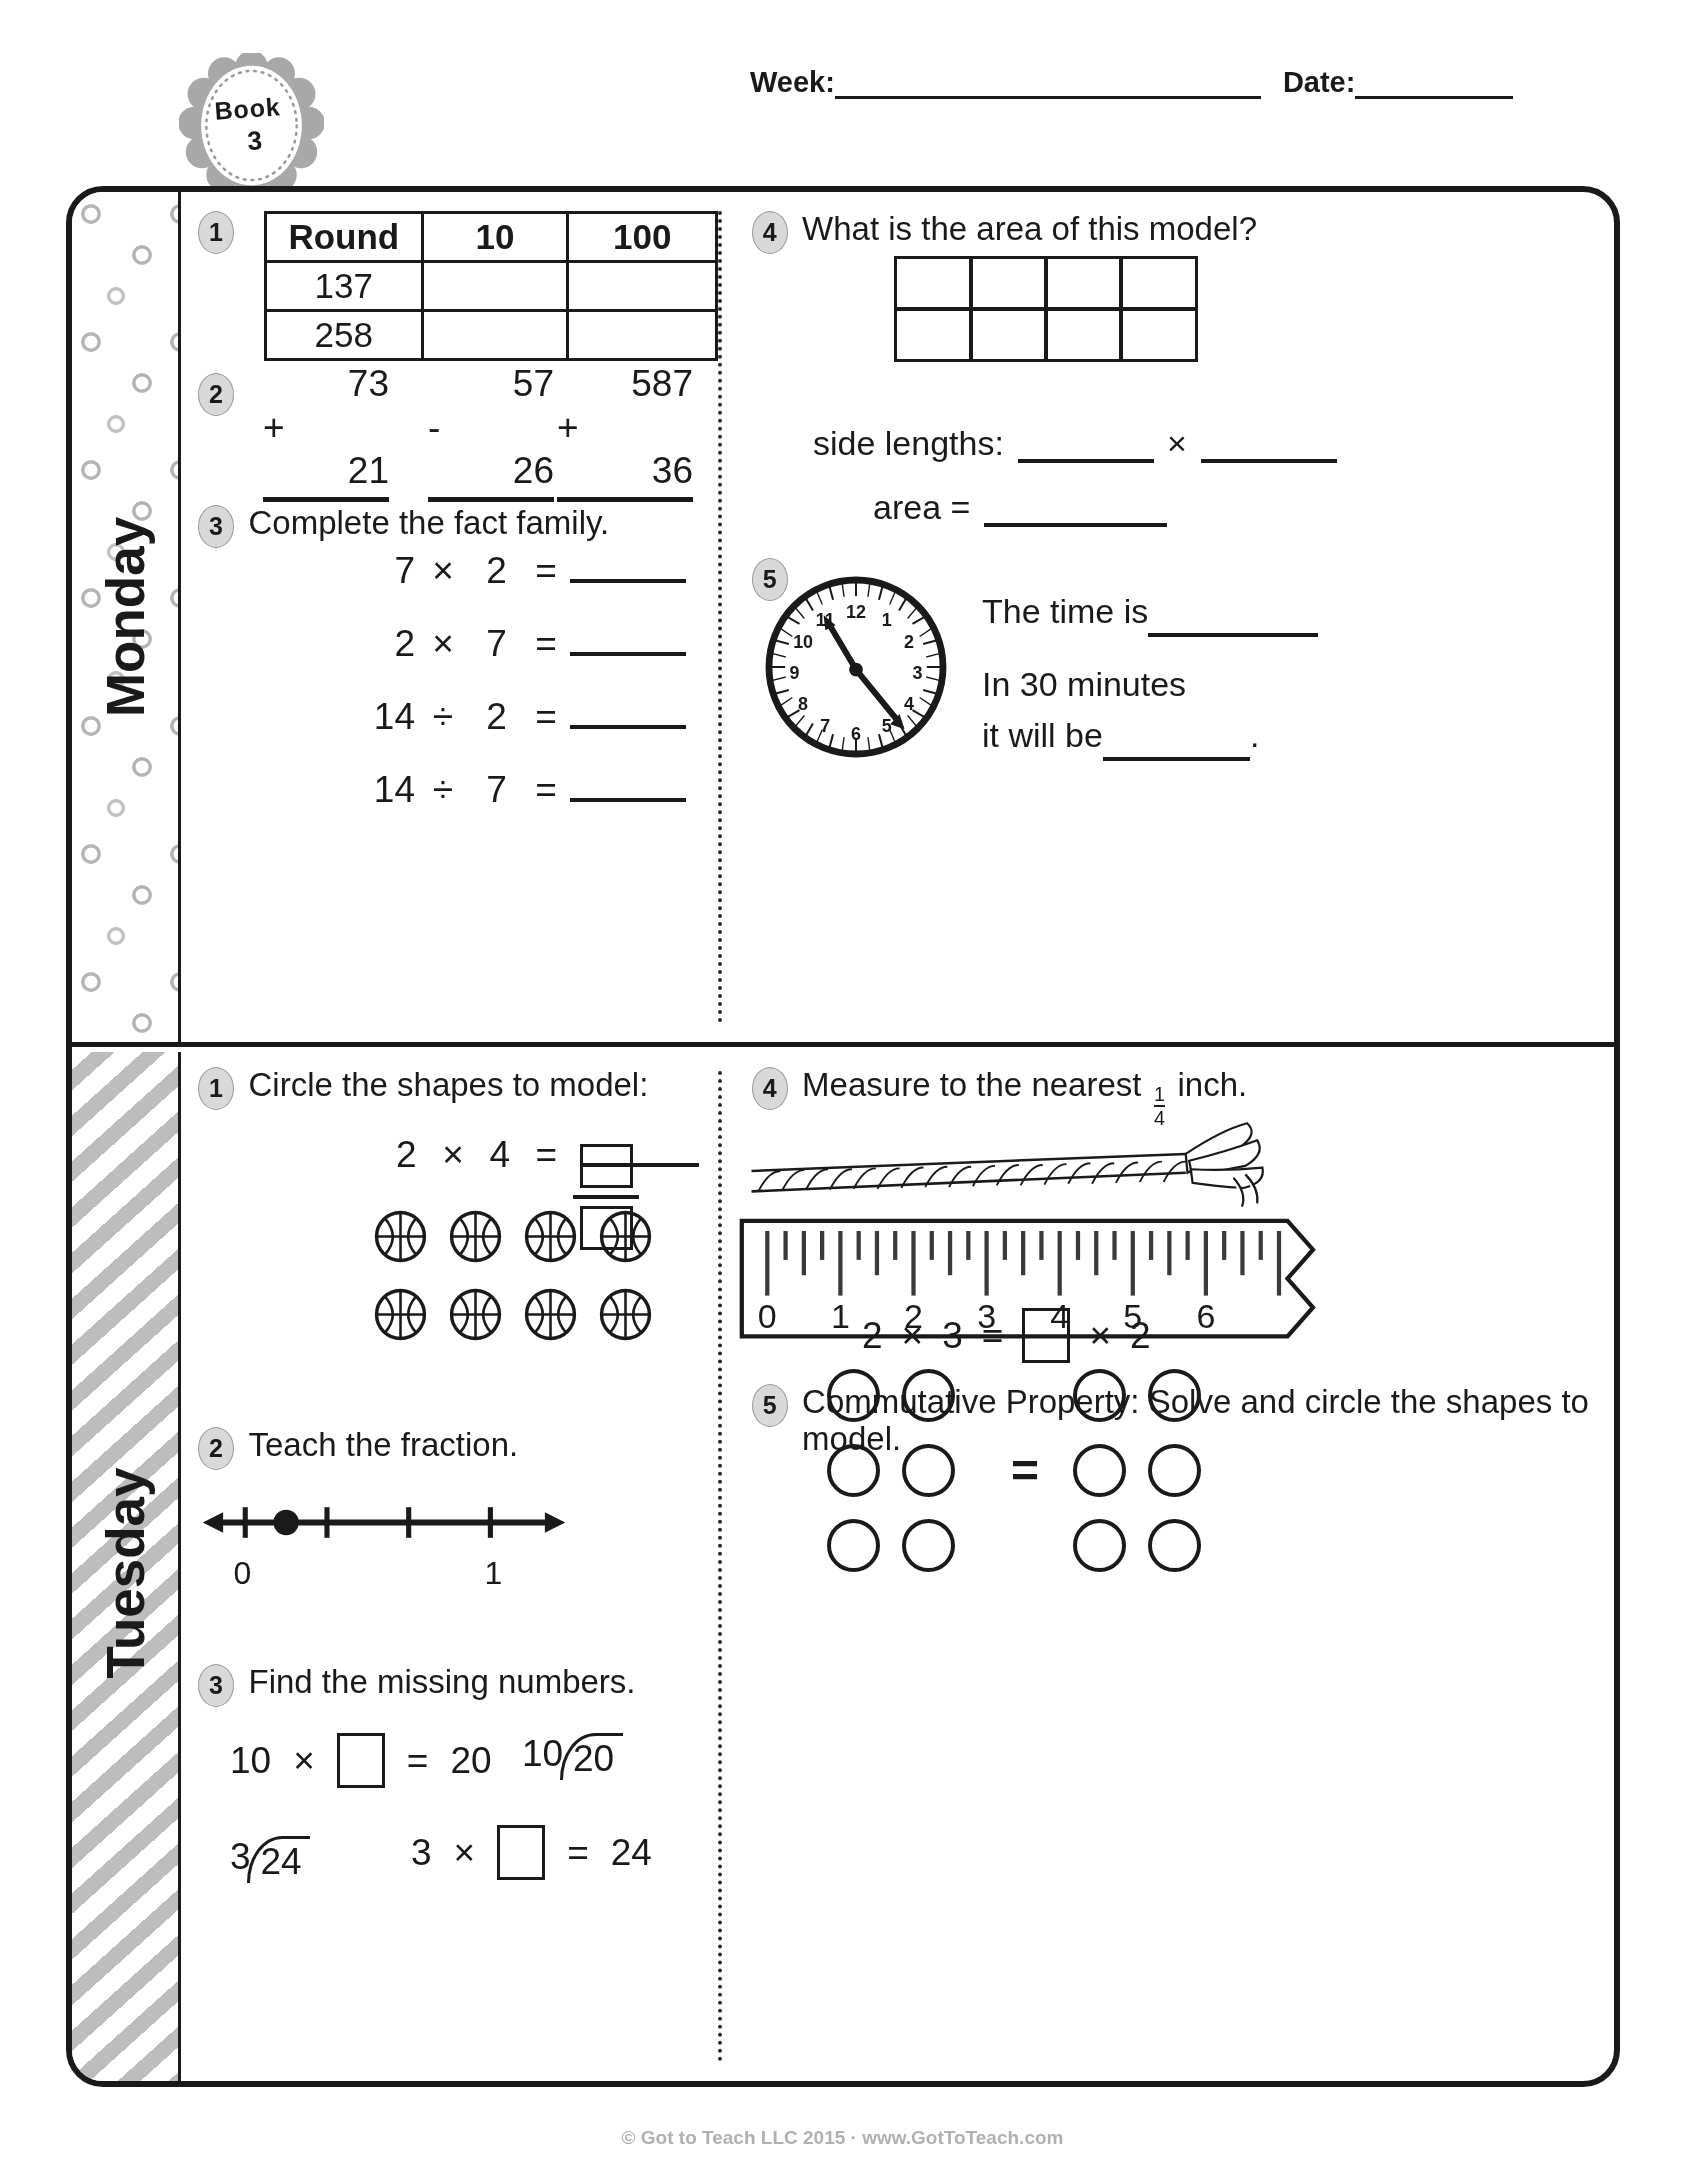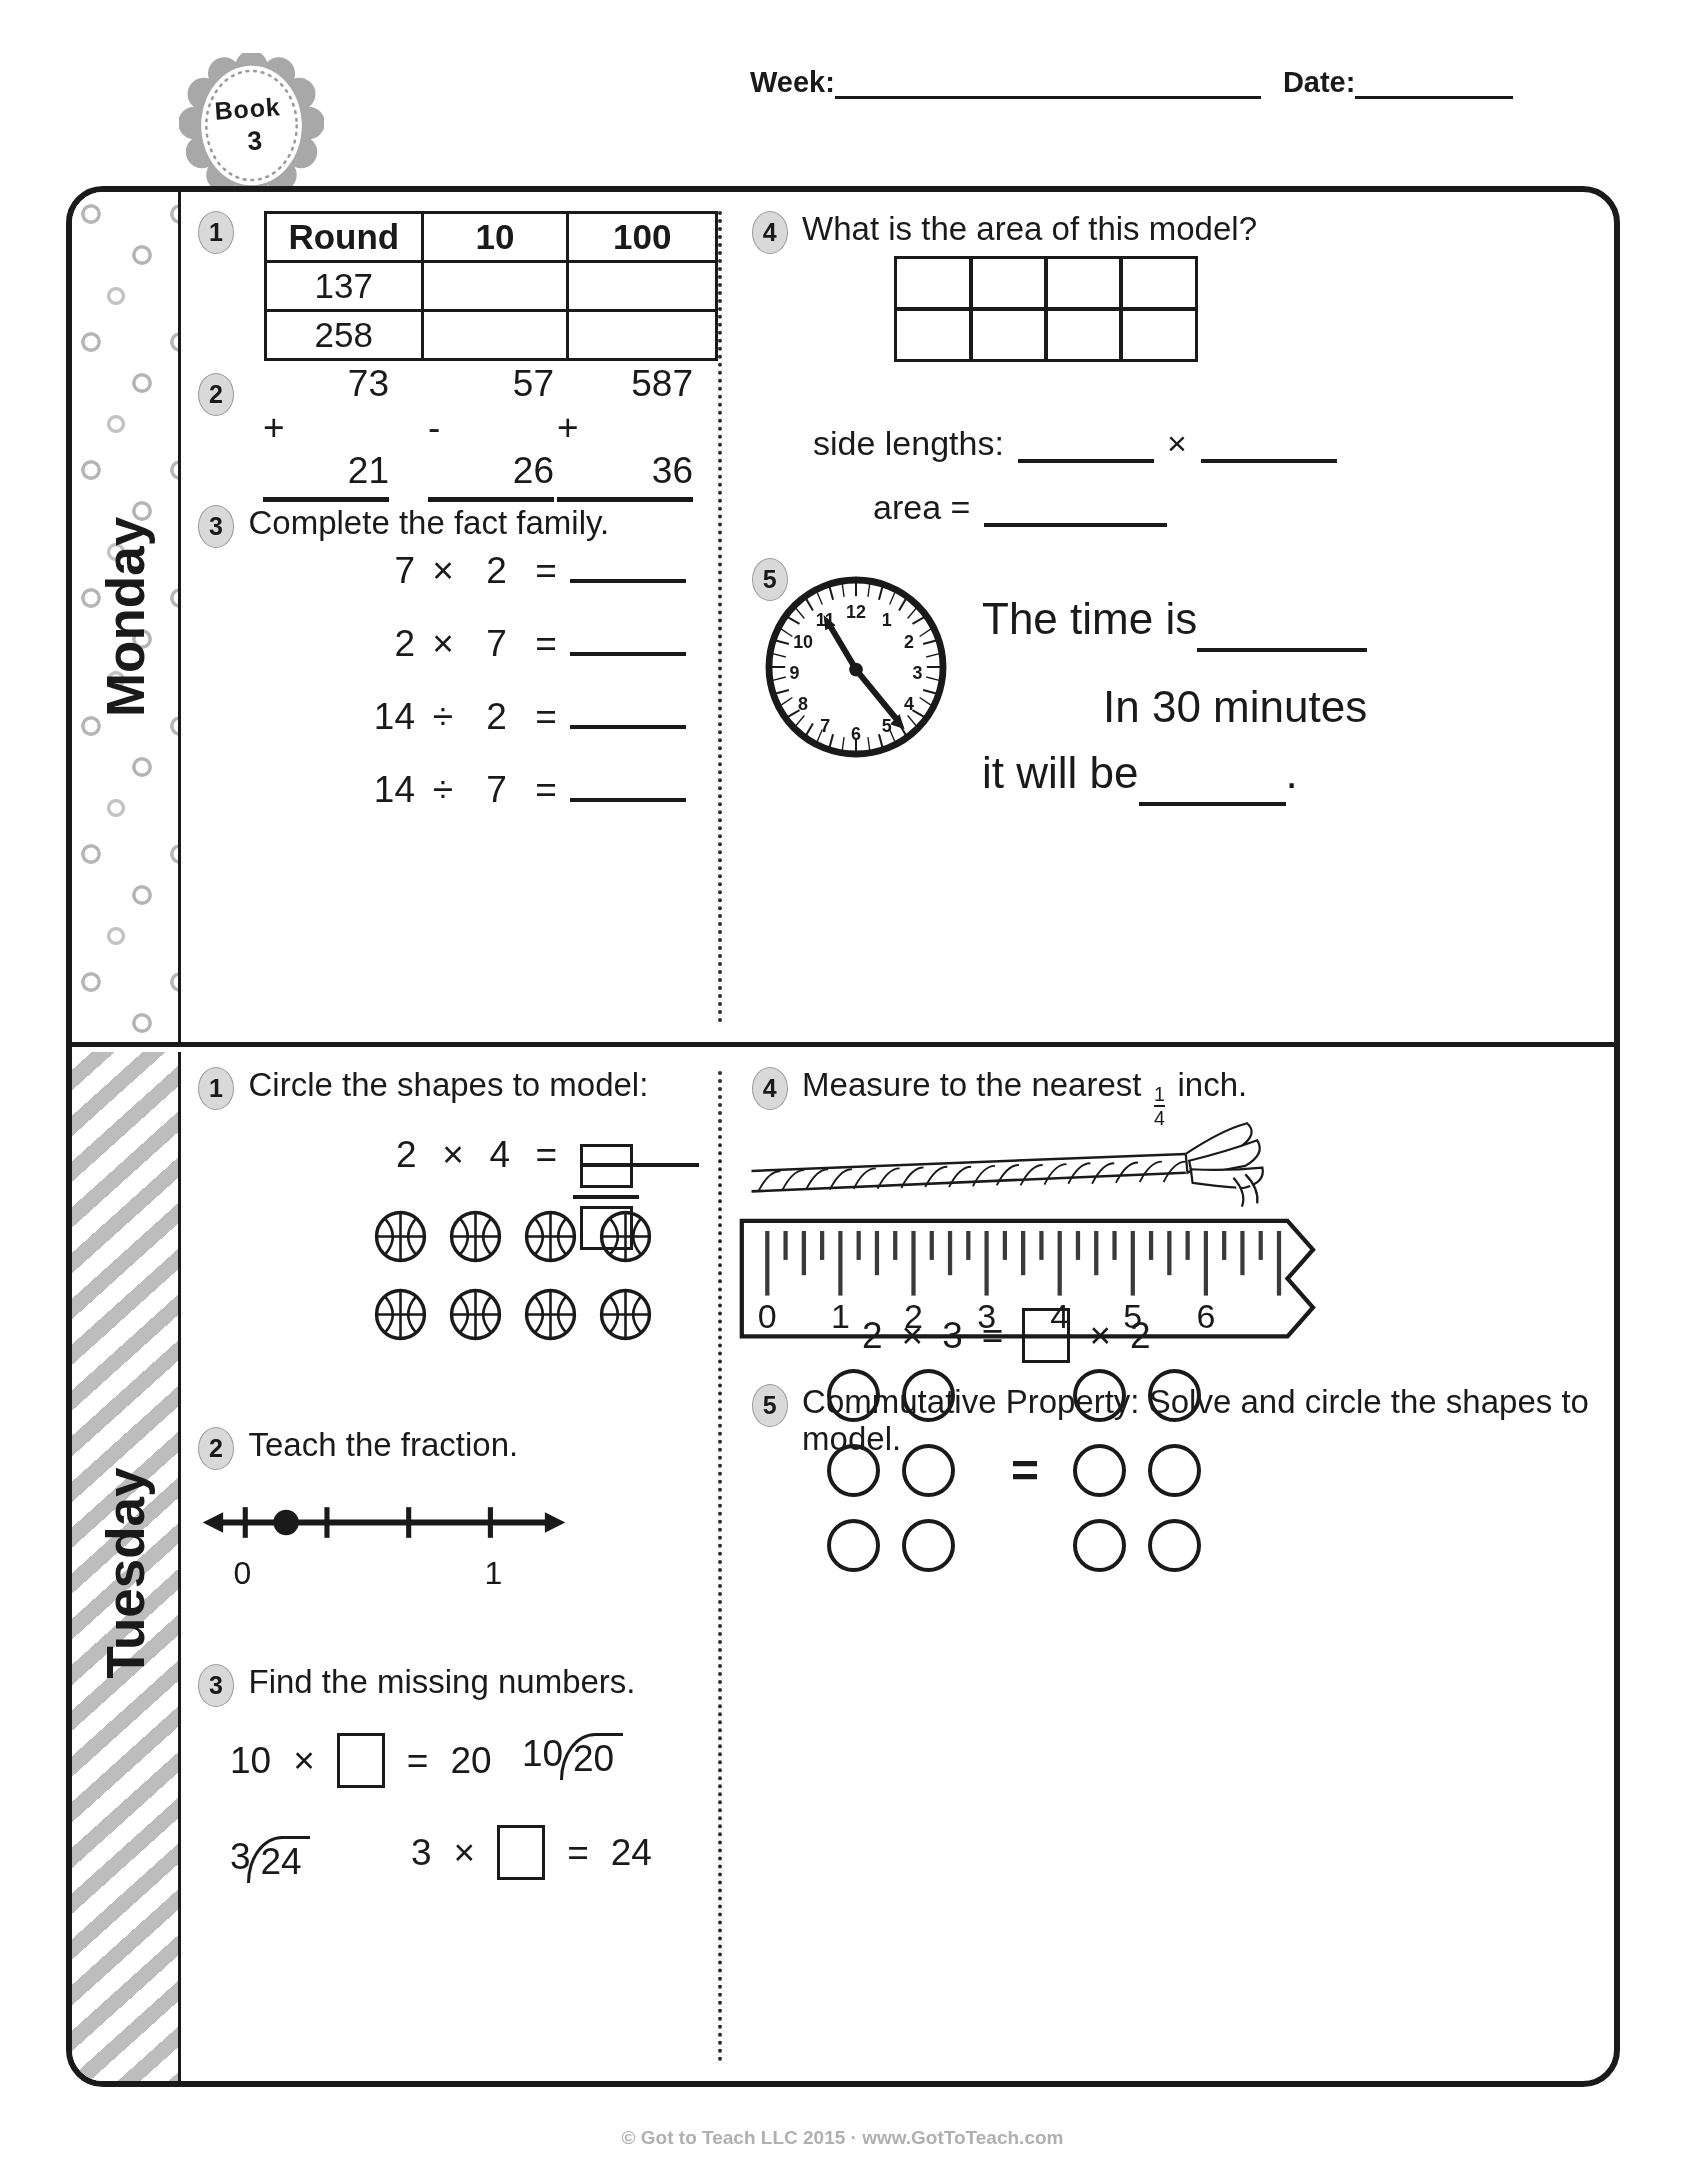--- a/index.html
+++ b/index.html
@@ -111,21 +111,21 @@
   
   .areagrid { position:absolute; left:170px; top:66px; display:grid;
     grid-template-columns:repeat(4,75px); grid-template-rows:repeat(2,51px); }
   .areagrid div { border:3.4px solid #1a1a1a; margin:-1.7px; }
   .sidelen { position:absolute; left:51px; top:232px; font-size:34px; display:flex; align-items:flex-end; gap:13.6px;margin-left:36px; }
   .arealine { position:absolute; left:147px; top:296px; font-size:34px; display:flex; align-items:flex-end; gap:13.6px; }
   .ublank { border-bottom:4.3px solid #1a1a1a; height:29px; }
 
   
   .clockbox { position:absolute; left:37px; top:382px; width:186px; height:186px; }
-  .timetext { position:absolute; left:256px; top:394px; font-size:44px; line-height:1.5;text-align:right; }
+  .timetext { position:absolute; left:256px; top:394px; font-size:34px; line-height:1.5; }
   .timetext .ln { display:flex; align-items:flex-end; }
 
   
   .balls { position:absolute; left:193px; top:158px; display:grid;
     grid-template-columns:repeat(4,75px); gap:22px 0; }
   .eq1 { position:absolute; left:215px; top:82px; font-size:37px; display:flex; align-items:baseline; gap:25.6px; }
   .nl-lbl { position:absolute; font-size:32px; }
   .fracbox { position:absolute; left:399px; top:92px; }
   .fbx { width:53px; height:44px; border:3.4px solid #1a1a1a; }
   .fbar { width:66px; height:0; border-top:4.3px solid #1a1a1a; margin:6.8px -6.8px; }

